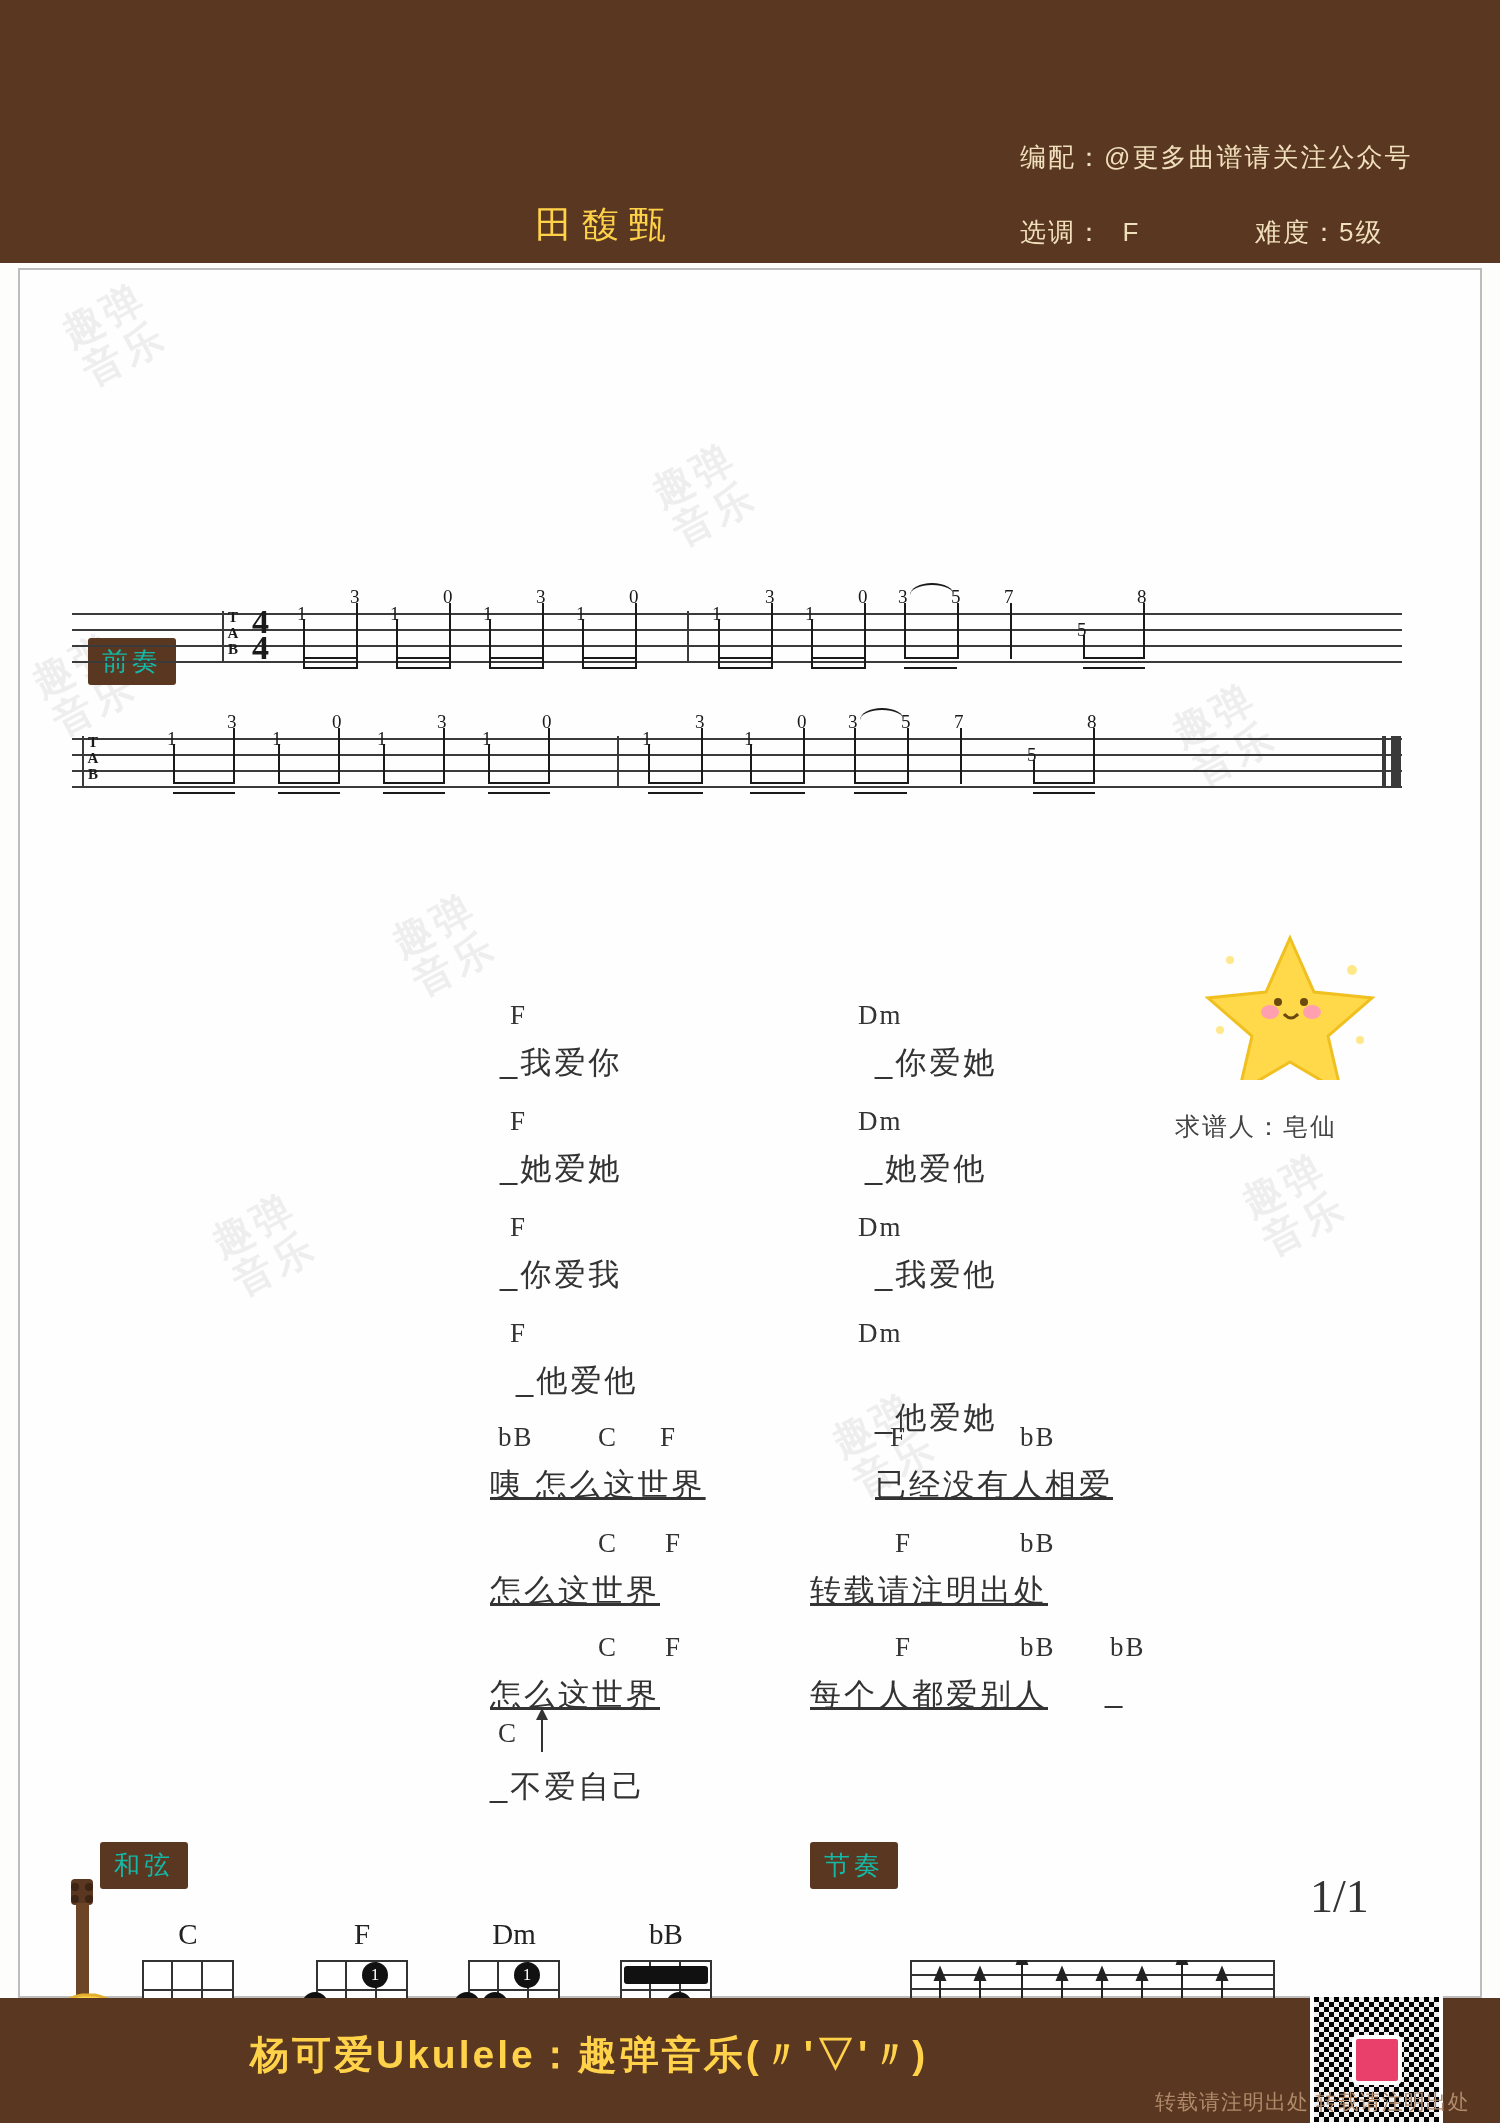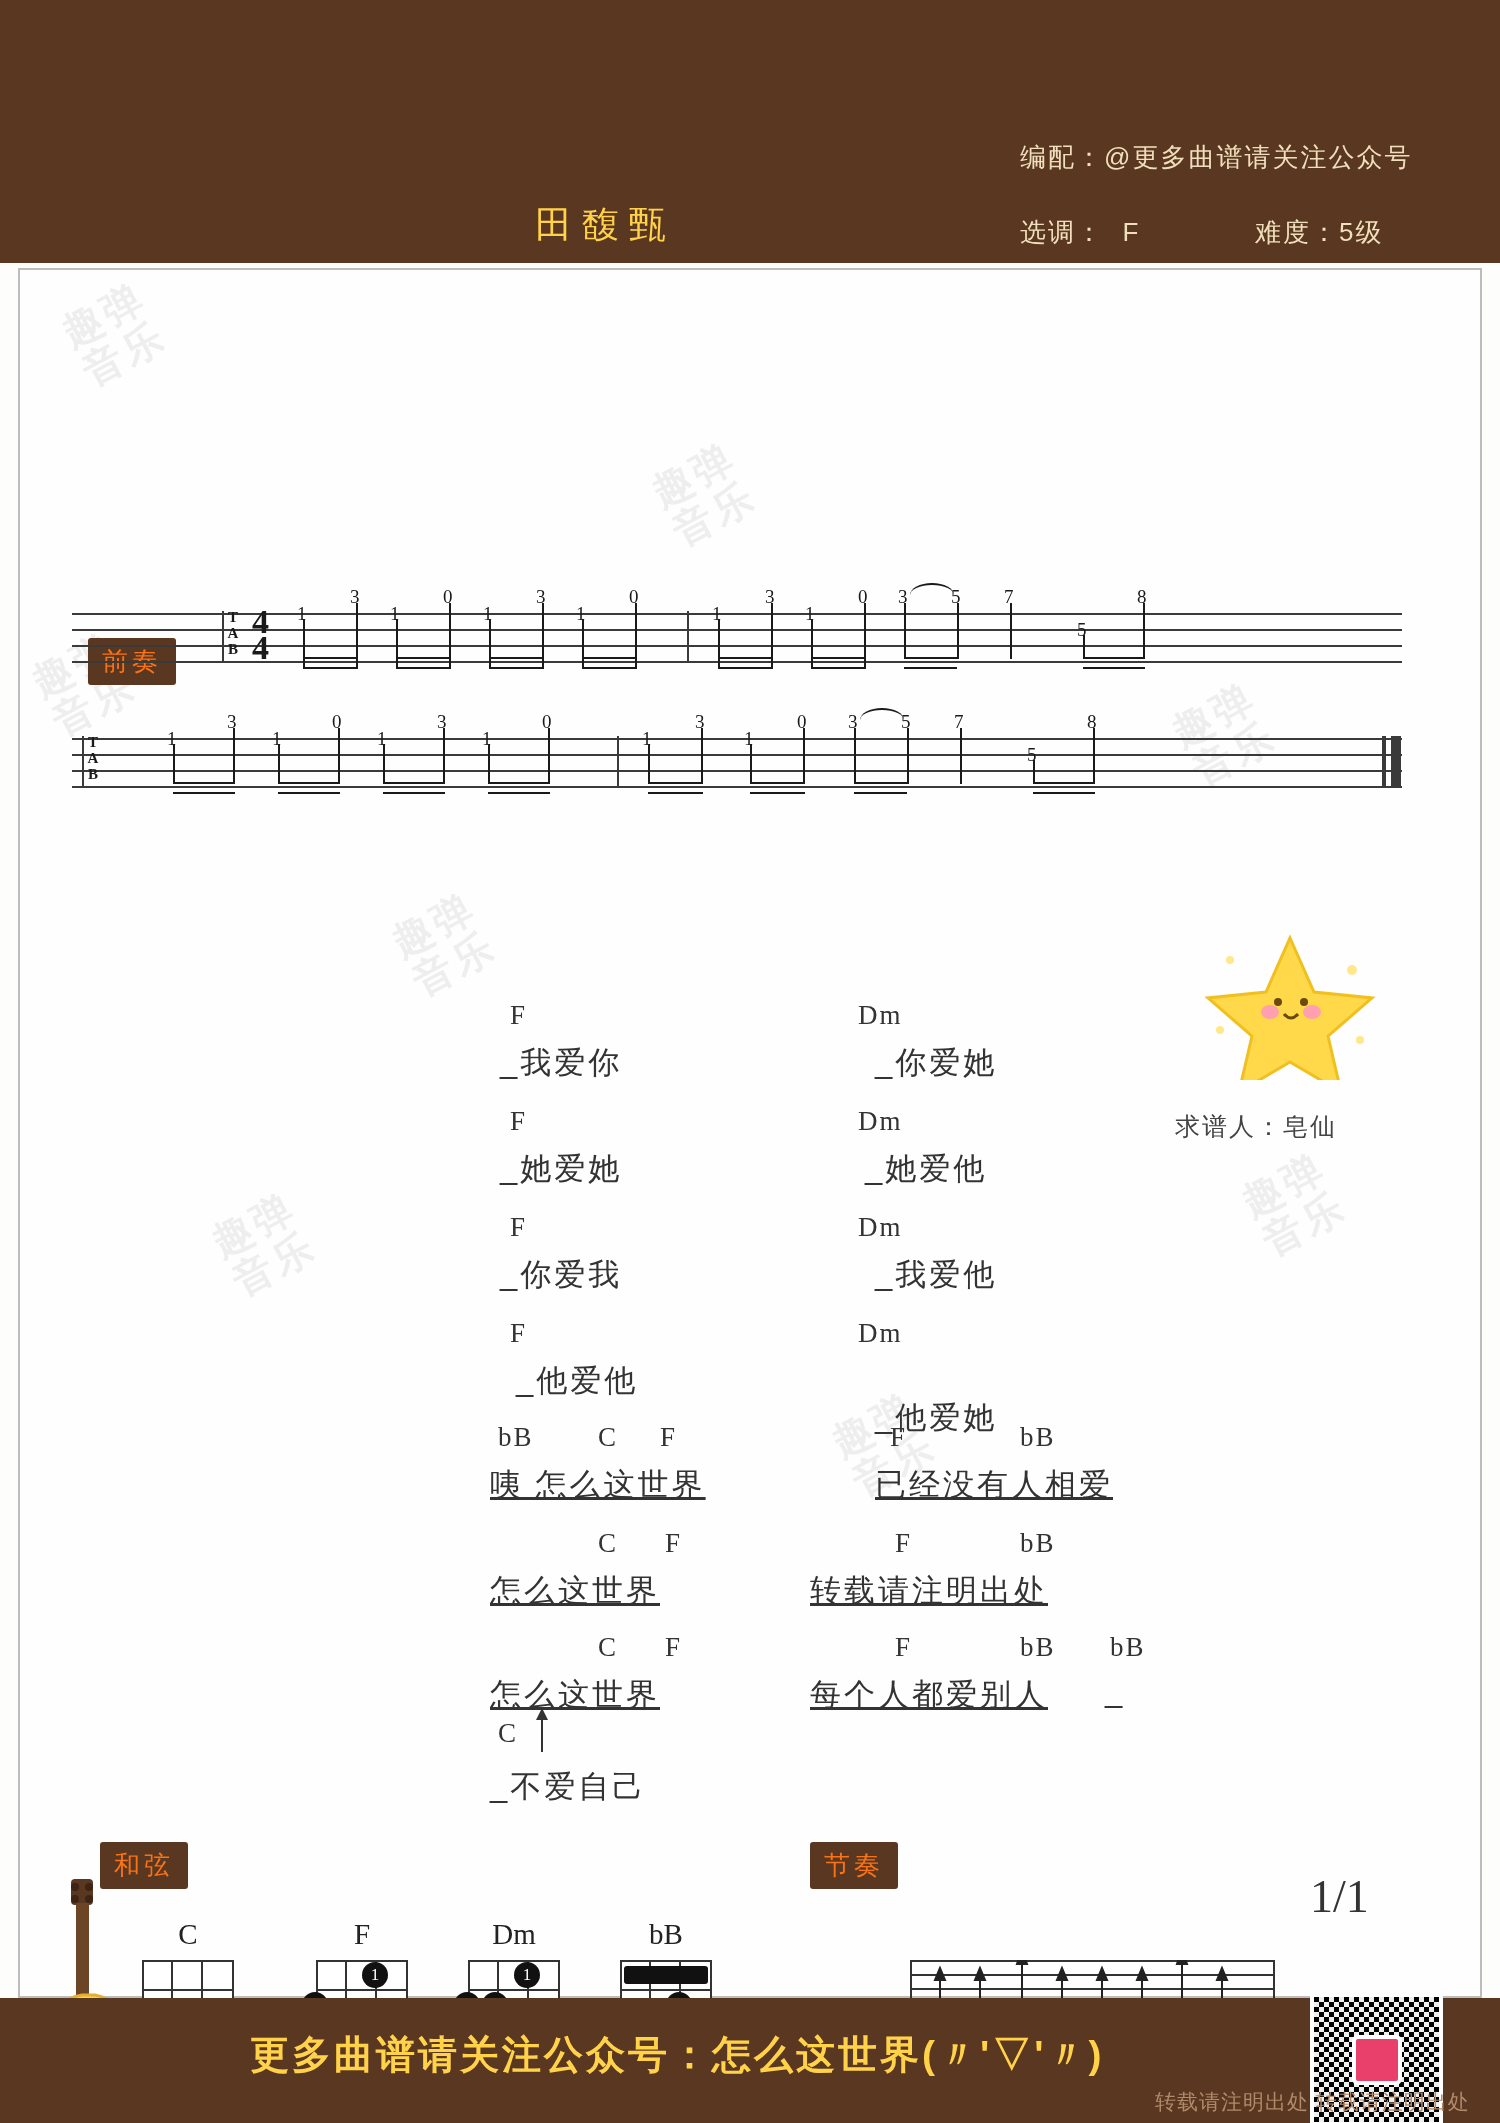--- a/index.html
+++ b/index.html
@@ -64,21 +64,21 @@
   .page{
     position:absolute;left:18px;top:268px;
     width:1464px;height:1730px;
     border:2px solid #bdbdbd;
     background:#fefefe;
     box-sizing:border-box;
   }
   
   .tag{
     position:absolute;
-    background:#5a3721;color:#f97316;
+    background:#5a3721;color:#14b8a6;
     font-size:26px;padding:6px 14px;
     letter-spacing:4px;
     border-radius:3px;
   }
   
   .tab{
     position:absolute;
   }
   .tabline{
     position:absolute;height:2px;background:#3a3a3a;left:0;
@@ -541,19 +541,19 @@
       <circle cx="40" cy="24" r="4" fill="#3d2414"></circle>
       <circle cx="54" cy="24" r="4" fill="#3d2414"></circle>
       <rect x="41" y="28" width="13" height="92" fill="#6b4526"></rect>
       <path d="M47 120 C 10 125, 2 175, 22 205 C 40 232, 76 232, 94 205 C 112 178, 100 128, 60 120 Z" fill="#ffd24a" stroke="#e0b02e" stroke-width="3"></path>
       <ellipse cx="52" cy="168" rx="12" ry="12" fill="#ffffff" stroke="#e0b02e" stroke-width="2"></ellipse>
       <rect x="32" y="208" width="34" height="8" rx="3" fill="#ffffff"></rect>
     </svg>
   </div>
 
   <div class="footer"></div>
-  <div class="foot-text">更多曲谱请关注公众号：怎么这世界(〃'▽'〃)</div>
+  <div class="foot-text">杨可爱Ukulele：趣弹音乐(〃'▽'〃)</div>
 
   <div class="qr"></div>
   <div class="qr-center"></div>
   <div class="copyright">转载请注明出处 转载请注明出处</div>
 
 </div>
 
 </body></html>

